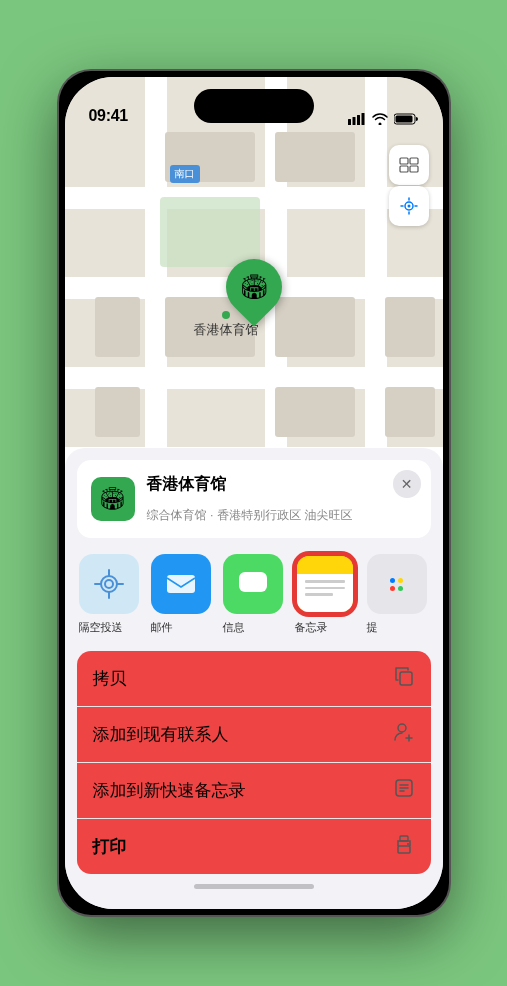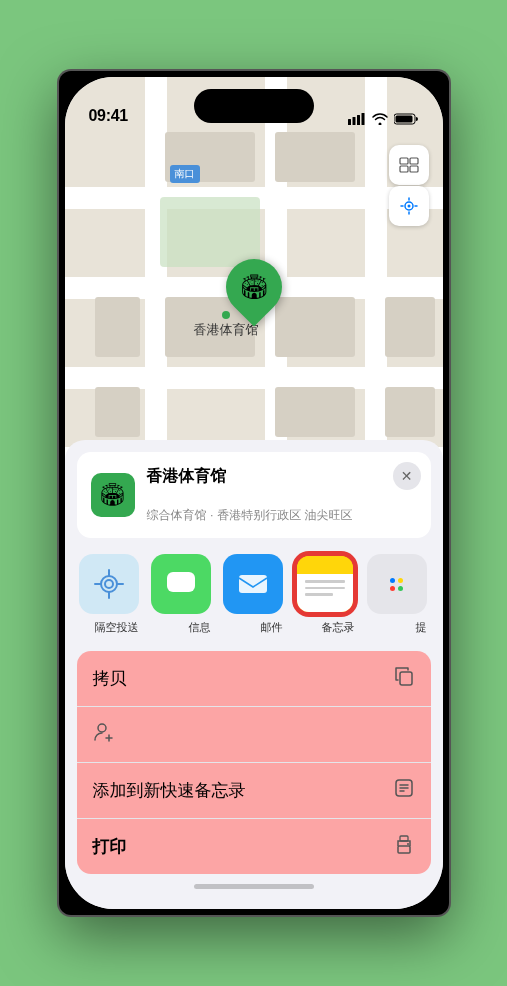--- a/index.html
+++ b/index.html
@@ -9,21 +9,21 @@
       background: #7bc67e;
       display: flex;
       align-items: center;
       justify-content: center;
       font-family: -apple-system, 'PingFang SC', 'Helvetica Neue', sans-serif;
     }
     .phone-frame {
       width: 390px;
       height: 844px;
       background: #000;
-      border-radius: 12px;
+      border-radius: 32px;
       position: relative;
       box-shadow: 0 0 0 2px #555, 0 20px 60px rgba(0,0,0,0.5);
       overflow: hidden;
     }
     .phone-screen {
       position: absolute;
       top: 6px; left: 6px; right: 6px; bottom: 6px;
       border-radius: 48px;
       overflow: hidden;
       background: #e8e8e8;
@@ -177,21 +177,21 @@
     }
     .venue-info { flex: 1; }
     .venue-name {
       font-size: 16px;
       font-weight: 600;
       color: #000;
     }
     .venue-sub {
       font-size: 12px;
       color: #888;
-      margin-top: 20px;
+      margin-top: 12px;
     }
     .close-btn {
       position: absolute;
       top: 10px;
       right: 10px;
       width: 28px;
       height: 28px;
       background: #e5e5ea;
       border-radius: 50%;
       display: flex;
@@ -204,21 +204,21 @@
     
     .share-row {
       display: flex;
       padding: 16px 14px 8px;
       gap: 12px;
       overflow-x: auto;
     }
     .share-item {
       display: flex;
       flex-direction: column;
-      align-items: flex-end;
+      align-items: flex-start;
       gap: 6px;
       min-width: 60px;
     }
     .share-icon-box {
       width: 60px;
       height: 60px;
       border-radius: 14px;
       display: flex;
       align-items: center;
       justify-content: center;
@@ -247,21 +247,21 @@
       justify-content: center;
     }
     .dot-row { display: flex; gap: 3px; }
     .dot { width: 5px; height: 5px; border-radius: 50%; }
     .dot.blue { background: #007aff; }
     .dot.yellow { background: #ffd60a; }
     .dot.red { background: #ff3b30; }
     .dot.green { background: #34c759; }
     
     .action-rows {
-      background: #fca5a5;
+      background: #ef4444;
       margin: 8px 12px 0;
       border-radius: 14px;
       overflow: hidden;
     }
     .action-row {
       display: flex;
       align-items: center;
       justify-content: space-between;
       padding: 14px 16px;
       border-bottom: 0.5px solid #e5e5ea;
@@ -391,37 +391,37 @@
             <svg width="32" height="32" viewBox="0 0 32 32">
               <circle cx="16" cy="16" r="8" stroke="#4a90d9" stroke-width="2" fill="none"></circle>
               <circle cx="16" cy="16" r="4" stroke="#4a90d9" stroke-width="2" fill="none"></circle>
               <path d="M16 8 L16 2M16 24 L16 30M8 16 L2 16M24 16 L30 16" stroke="#4a90d9" stroke-width="2" stroke-linecap="round"></path>
             </svg>
           </div>
           <span class="share-icon-label">隔空投送</span>
         </div>
 
         <div class="share-item">
+          <div class="share-icon-box mail">
+            <svg width="34" height="34" viewBox="0 0 34 34">
+              <rect x="3" y="8" width="28" height="18" rx="3" fill="#fff" opacity="0.9"></rect>
+              <path d="M3 11 L17 20 L31 11" stroke="#2196f3" stroke-width="1.5" fill="none"></path>
+            </svg>
+          </div>
+          <span class="share-icon-label">邮件</span>
+        </div>
+
+        <div class="share-item">
           <div class="share-icon-box message">
             <svg width="34" height="34" viewBox="0 0 34 34">
               <rect x="3" y="5" width="28" height="20" rx="6" fill="#fff"></rect>
               <path d="M10 25 L8 31 L15 27" fill="#4cd964"></path>
             </svg>
           </div>
           <span class="share-icon-label">信息</span>
-        </div>
-
-        <div class="share-item">
-          <div class="share-icon-box mail">
-            <svg width="34" height="34" viewBox="0 0 34 34">
-              <rect x="3" y="8" width="28" height="18" rx="3" fill="#fff" opacity="0.9"></rect>
-              <path d="M3 11 L17 20 L31 11" stroke="#2196f3" stroke-width="1.5" fill="none"></path>
-            </svg>
-          </div>
-          <span class="share-icon-label">邮件</span>
         </div>
 
         <div class="share-item">
           <div class="share-icon-box notes notes-selected" style="background:#ffd60a;position:relative;overflow:hidden;">
             <div style="position:absolute;top:0;left:0;right:0;height:18px;background:#ffd60a;"></div>
             <div style="position:absolute;top:18px;left:0;right:0;bottom:0;background:#fff;display:flex;flex-direction:column;gap:4px;padding:6px 8px;">
               <div style="height:2.5px;background:#ccc;border-radius:1px;width:100%;"></div>
               <div style="height:2.5px;background:#ccc;border-radius:1px;width:100%;"></div>
               <div style="height:2.5px;background:#ccc;border-radius:1px;width:70%;"></div>
             </div>
@@ -451,20 +451,21 @@
           <span class="action-row-icon">
             <svg width="22" height="22" viewBox="0 0 22 22">
               <rect x="7" y="7" width="12" height="13" rx="2" stroke="#555" stroke-width="1.5" fill="none"></rect>
               <path d="M5 15 L3 15 L3 3 L15 3 L15 5" stroke="#555" stroke-width="1.5" fill="none" stroke-linecap="round" stroke-linejoin="round"></path>
             </svg>
           </span>
         </div>
 
 
         <div class="action-row">
+          <span class="action-row-label">添加到现有联系人</span>
           <span class="action-row-icon">
             <svg width="22" height="22" viewBox="0 0 22 22">
               <circle cx="9" cy="7" r="4" stroke="#555" stroke-width="1.5" fill="none"></circle>
               <path d="M2 19 C2 15 5 12 9 12" stroke="#555" stroke-width="1.5" fill="none" stroke-linecap="round"></path>
               <path d="M16 14 L16 20M13 17 L19 17" stroke="#555" stroke-width="1.5" stroke-linecap="round"></path>
             </svg>
           </span>
         </div>
 
         <div class="action-row">

